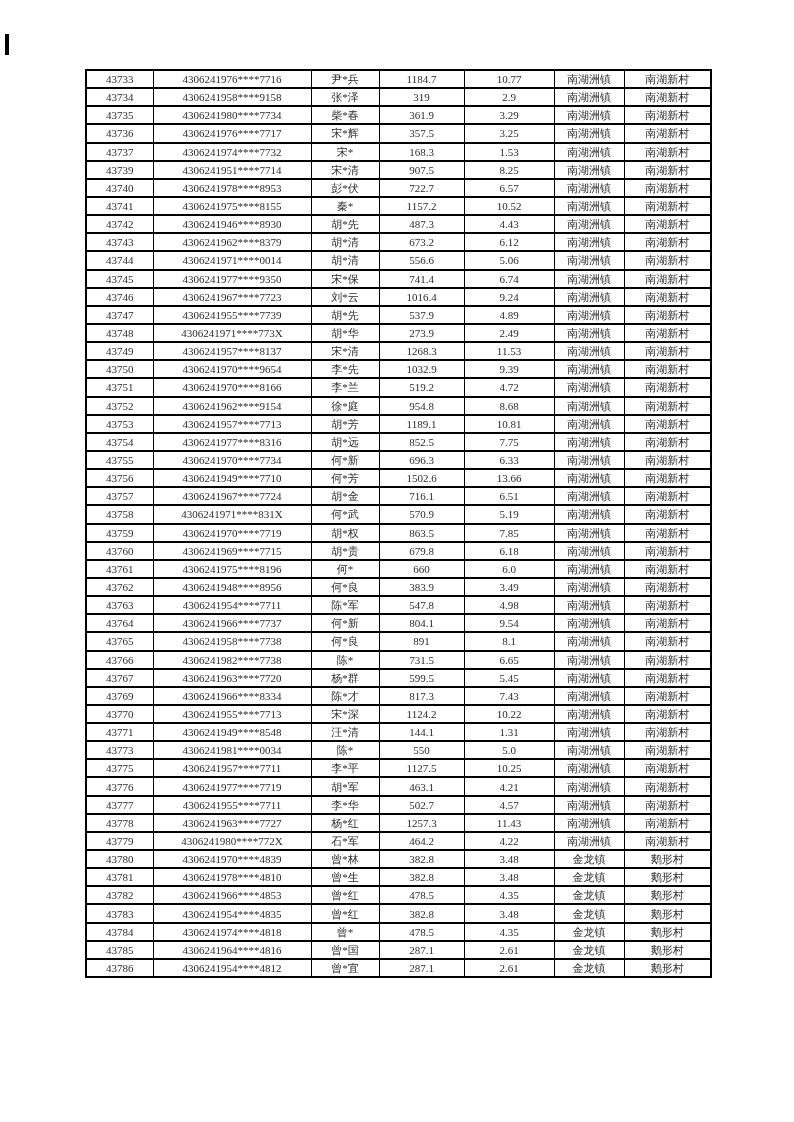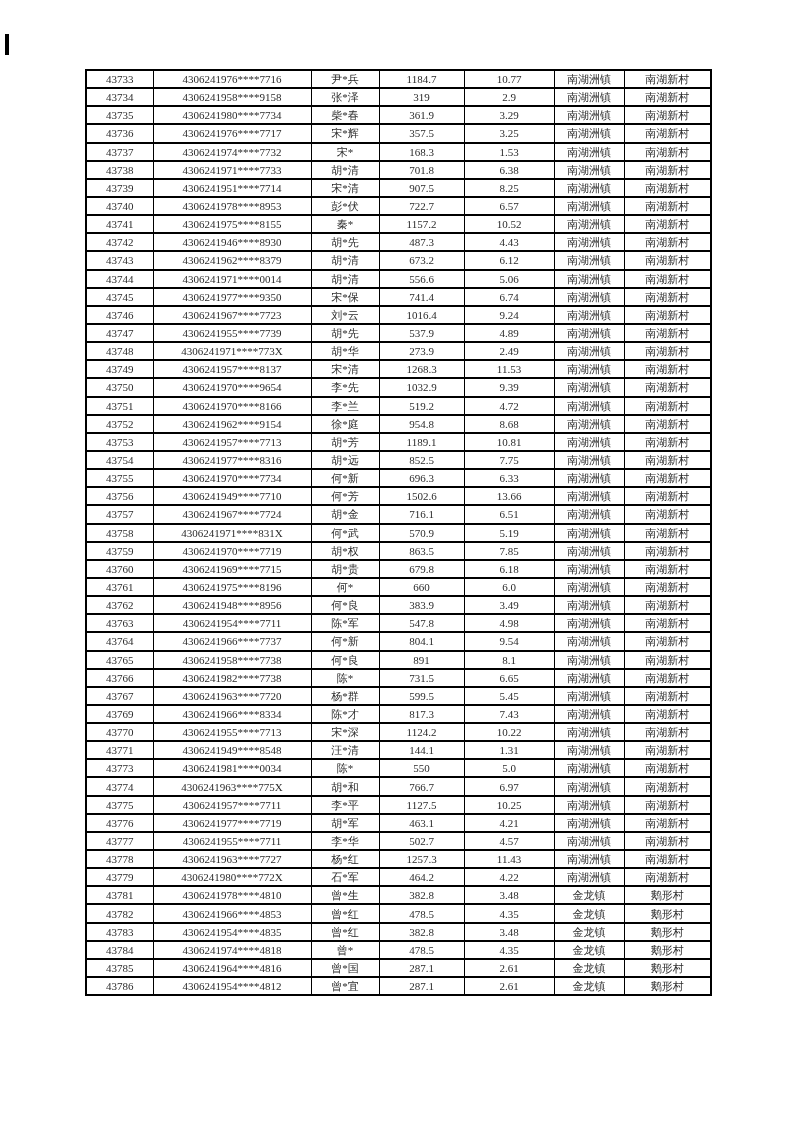--- a/index.html
+++ b/index.html
@@ -104,29 +104,20 @@
         <tr>
           <td>43737</td>
           <td>4306241974****7732</td>
           <td>宋*</td>
           <td>168.3</td>
           <td>1.53</td>
           <td>南湖洲镇</td>
           <td>南湖新村</td>
         </tr>
         <tr>
-          <td>43738</td>
-          <td>4306241971****7733</td>
-          <td>胡*清</td>
-          <td>701.8</td>
-          <td>6.38</td>
-          <td>南湖洲镇</td>
-          <td>南湖新村</td>
-        </tr>
-        <tr>
           <td>43739</td>
           <td>4306241951****7714</td>
           <td>宋*清</td>
           <td>907.5</td>
           <td>8.25</td>
           <td>南湖洲镇</td>
           <td>南湖新村</td>
         </tr>
         <tr>
           <td>43740</td>
@@ -410,29 +401,20 @@
         <tr>
           <td>43773</td>
           <td>4306241981****0034</td>
           <td>陈*</td>
           <td>550</td>
           <td>5.0</td>
           <td>南湖洲镇</td>
           <td>南湖新村</td>
         </tr>
         <tr>
-          <td>43774</td>
-          <td>4306241963****775X</td>
-          <td>胡*和</td>
-          <td>766.7</td>
-          <td>6.97</td>
-          <td>南湖洲镇</td>
-          <td>南湖新村</td>
-        </tr>
-        <tr>
           <td>43775</td>
           <td>4306241957****7711</td>
           <td>李*平</td>
           <td>1127.5</td>
           <td>10.25</td>
           <td>南湖洲镇</td>
           <td>南湖新村</td>
         </tr>
         <tr>
           <td>43776</td>
@@ -464,20 +446,29 @@
         <tr>
           <td>43779</td>
           <td>4306241980****772X</td>
           <td>石*军</td>
           <td>464.2</td>
           <td>4.22</td>
           <td>南湖洲镇</td>
           <td>南湖新村</td>
         </tr>
         <tr>
+          <td>43780</td>
+          <td>4306241970****4839</td>
+          <td>曾*林</td>
+          <td>382.8</td>
+          <td>3.48</td>
+          <td>金龙镇</td>
+          <td>鹅形村</td>
+        </tr>
+        <tr>
           <td>43781</td>
           <td>4306241978****4810</td>
           <td>曾*生</td>
           <td>382.8</td>
           <td>3.48</td>
           <td>金龙镇</td>
           <td>鹅形村</td>
         </tr>
         <tr>
           <td>43782</td>

